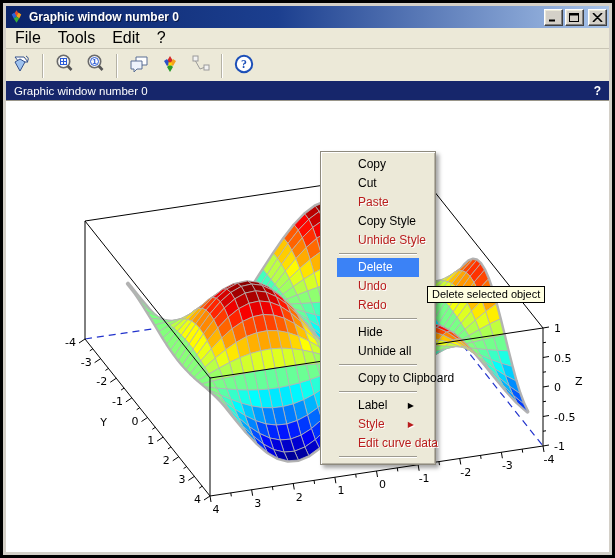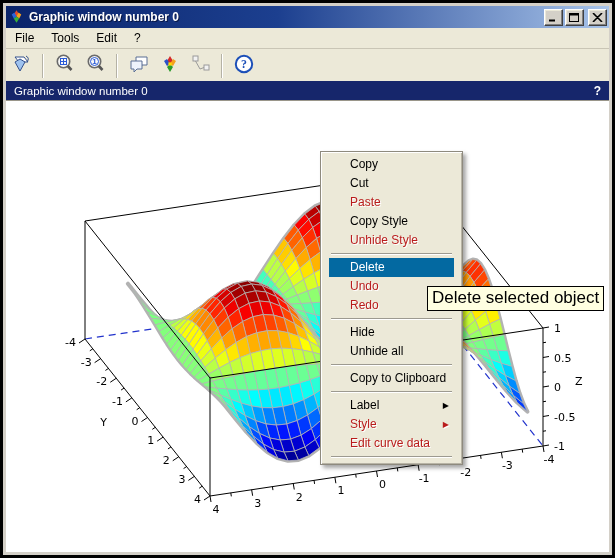--- a/index.html
+++ b/index.html
@@ -11,46 +11,46 @@
     display:flex;align-items:center;color:#fff;}
   .title-icon{width:16px;height:16px;margin:0 4px 0 3px;display:inline-flex;}
   .title-text{font-size:12px;font-weight:bold;text-shadow:1px 1px 0 rgba(0,0,20,.55);flex:1;white-space:nowrap;}
   .win-btns{display:flex;gap:2px;margin-right:2px;}
   .win-btn{width:17px;height:15px;background:#d4d0c8;border:1px solid;border-color:#fff #404040 #404040 #fff;
     box-shadow:inset -1px -1px 0 #808080, inset 1px 1px 0 #ece9d8;display:flex;align-items:center;justify-content:center;}
   .win-btn svg{display:block;}
   .win-btn.close{margin-left:2px;}
   
   .menubar{position:absolute;left:3px;top:25px;right:3px;height:20px;background:#ece9d8;display:flex;align-items:center;border-bottom:1px solid #fff;}
-  .menubar-item{font-size:12px;color:#000;padding:2px 8px;margin-left:1px;}
+  .menubar-item{font-size:16px;color:#000;padding:2px 8px;margin-left:1px;}
   
   .toolbar{position:absolute;left:3px;top:45px;right:3px;height:33px;background:#ece9d8;display:flex;align-items:center;border-top:1px solid #c9c5b5;}
   .tb-btn{width:27px;height:27px;margin:0 1px;display:flex;align-items:center;justify-content:center;border:1px solid transparent;}
   .tb-sep{width:1px;height:24px;background:#b5b2a5;border-right:1px solid #fff;margin:0 5px;}
   
   .infobar{position:absolute;left:3px;top:78px;right:3px;height:19px;background:#16266b;color:#fff;
     display:flex;align-items:center;font-size:11.5px;padding:0 8px;box-sizing:border-box;}
   .infobar .spacer{flex:1;}
   .infobar-help{font-weight:bold;font-size:12px;}
   
   .canvas{position:absolute;left:3px;top:97px;right:3px;bottom:3px;background:#fff;border-top:1px solid #9a968a;}
   #plot-svg{position:absolute;left:1px;top:1px;}
   
-  .context-menu{position:absolute;left:317px;top:148px;width:143px;background:#ece9d8;
+  .context-menu{position:absolute;left:317px;top:148px;width:116px;background:#ece9d8;
     border:1px solid #8e8a7e;box-shadow:inset 1px 1px 0 #fff, inset -1px -1px 0 #b8b4a6, 3px 3px 4px rgba(0,0,0,.35);
-    padding:3px 8px;box-sizing:border-box;z-index:20;}
+    padding:3px 16px;box-sizing:border-box;z-index:20;}
   .menu-item{height:19px;line-height:19px;font-size:12px;color:#000;padding:0 8px 0 21px;white-space:nowrap;display:flex;}
   .menu-item .mi-label{flex:1;}
   .menu-item .mi-arrow{font-size:8px;line-height:19px;margin-right:-3px;}
   .menu-item.disabled{color:#b91c1c;text-shadow:1px 1px 0 #fff;}
-  .menu-item.highlight{background:#0369a1;color:#fff;text-shadow:none;}
+  .menu-item.highlight{background:#3b82f6;color:#fff;text-shadow:none;}
   .menu-sep{height:0;border-top:1px solid #9d9a90;border-bottom:1px solid #fff;margin:3px 2px;}
   
   .tooltip{position:absolute;left:424px;top:283px;background:#ffffe1;border:1px solid #000;
-    font-size:17px;padding:1px 4px 2px 4px;white-space:nowrap;z-index:30;color:#000;}
+    font-size:11px;padding:1px 4px 2px 4px;white-space:nowrap;z-index:30;color:#000;}
 </style>
 </head>
 <body>
 
 <div class="win">
 
   <div class="titlebar">
     <span class="title-icon">
         <svg width="15" height="15" viewBox="0 0 22 22">
           <path d="M11 2 L15 8 L11 11 L7 8 Z" fill="#e04a2a"></path>

